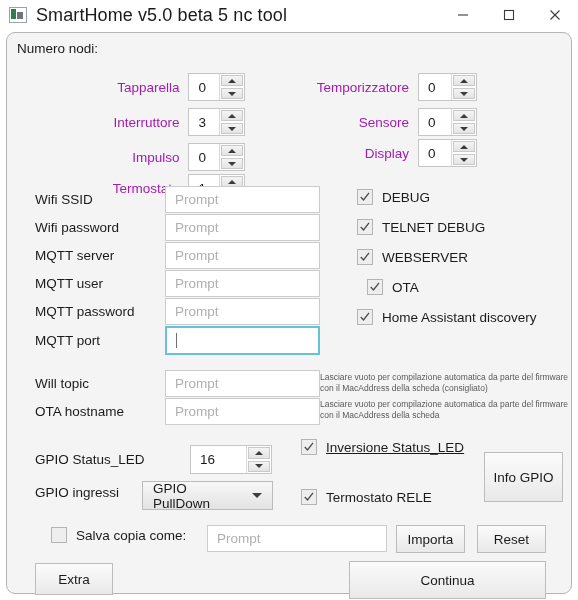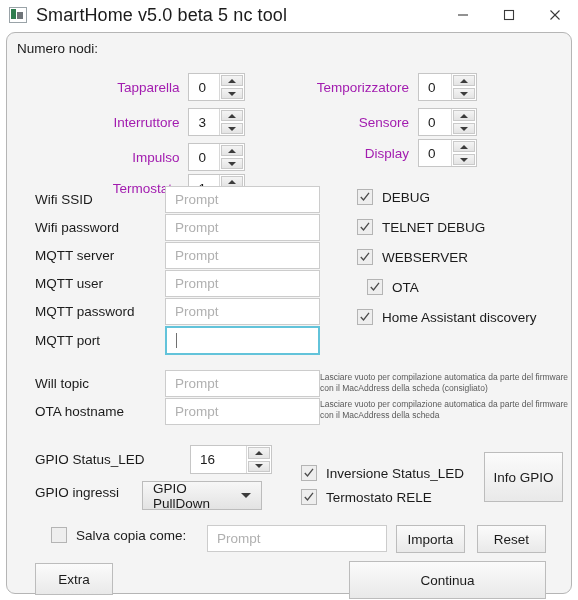--- a/index.html
+++ b/index.html
@@ -491,26 +491,26 @@
         <div class="spin-btn">
             <i class="tri-dn"></i>
           </div>
       </div>
     </div>
   </div>
 
   <div class="field-row" style="left:28px; top:452px;">
     <div class="field-label" style="width:107px;">GPIO ingressi</div>
   </div>
-  <div class="combo" style="left:135px; top:448px; width:120px;">
+  <div class="combo" style="left:135px; top:448px; width:131px;">
     <span>GPIO PullDown</span>
     <i class="arrow"></i>
   </div>
 
-  <div class="cbrow" style="left:294px; top:432px;">
+  <div class="cbrow" style="left:294px; top:406px;text-decoration:underline;">
     <div class="cbox">
       <svg width="12" height="12" viewBox="0 0 12 12">
         <polyline points="1.8,6 4.5,9 10,1.8" fill="none" stroke="#4b4b4b" stroke-width="1.3"></polyline>
       </svg>
     </div>
     <div class="cblabel">Inversione Status_LED</div>
   </div>
 
   <div class="cbrow" style="left:294px; top:456px;">
     <div class="cbox">

